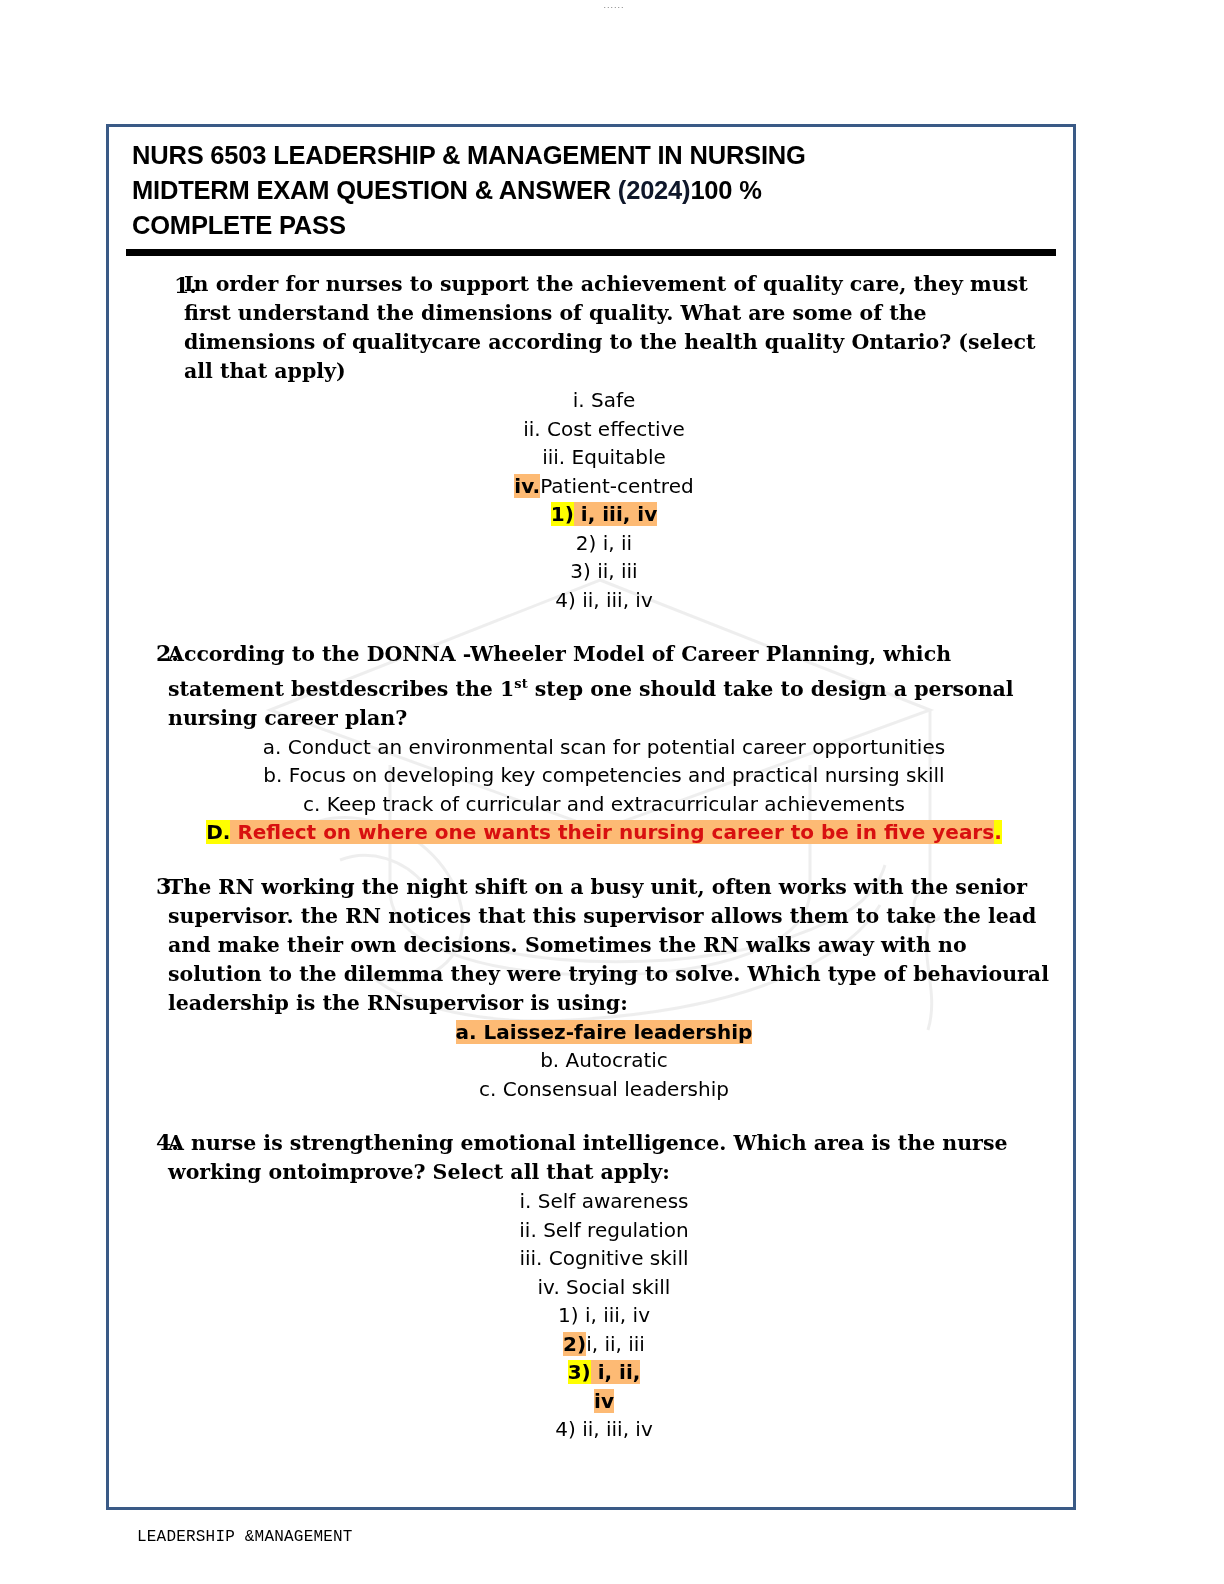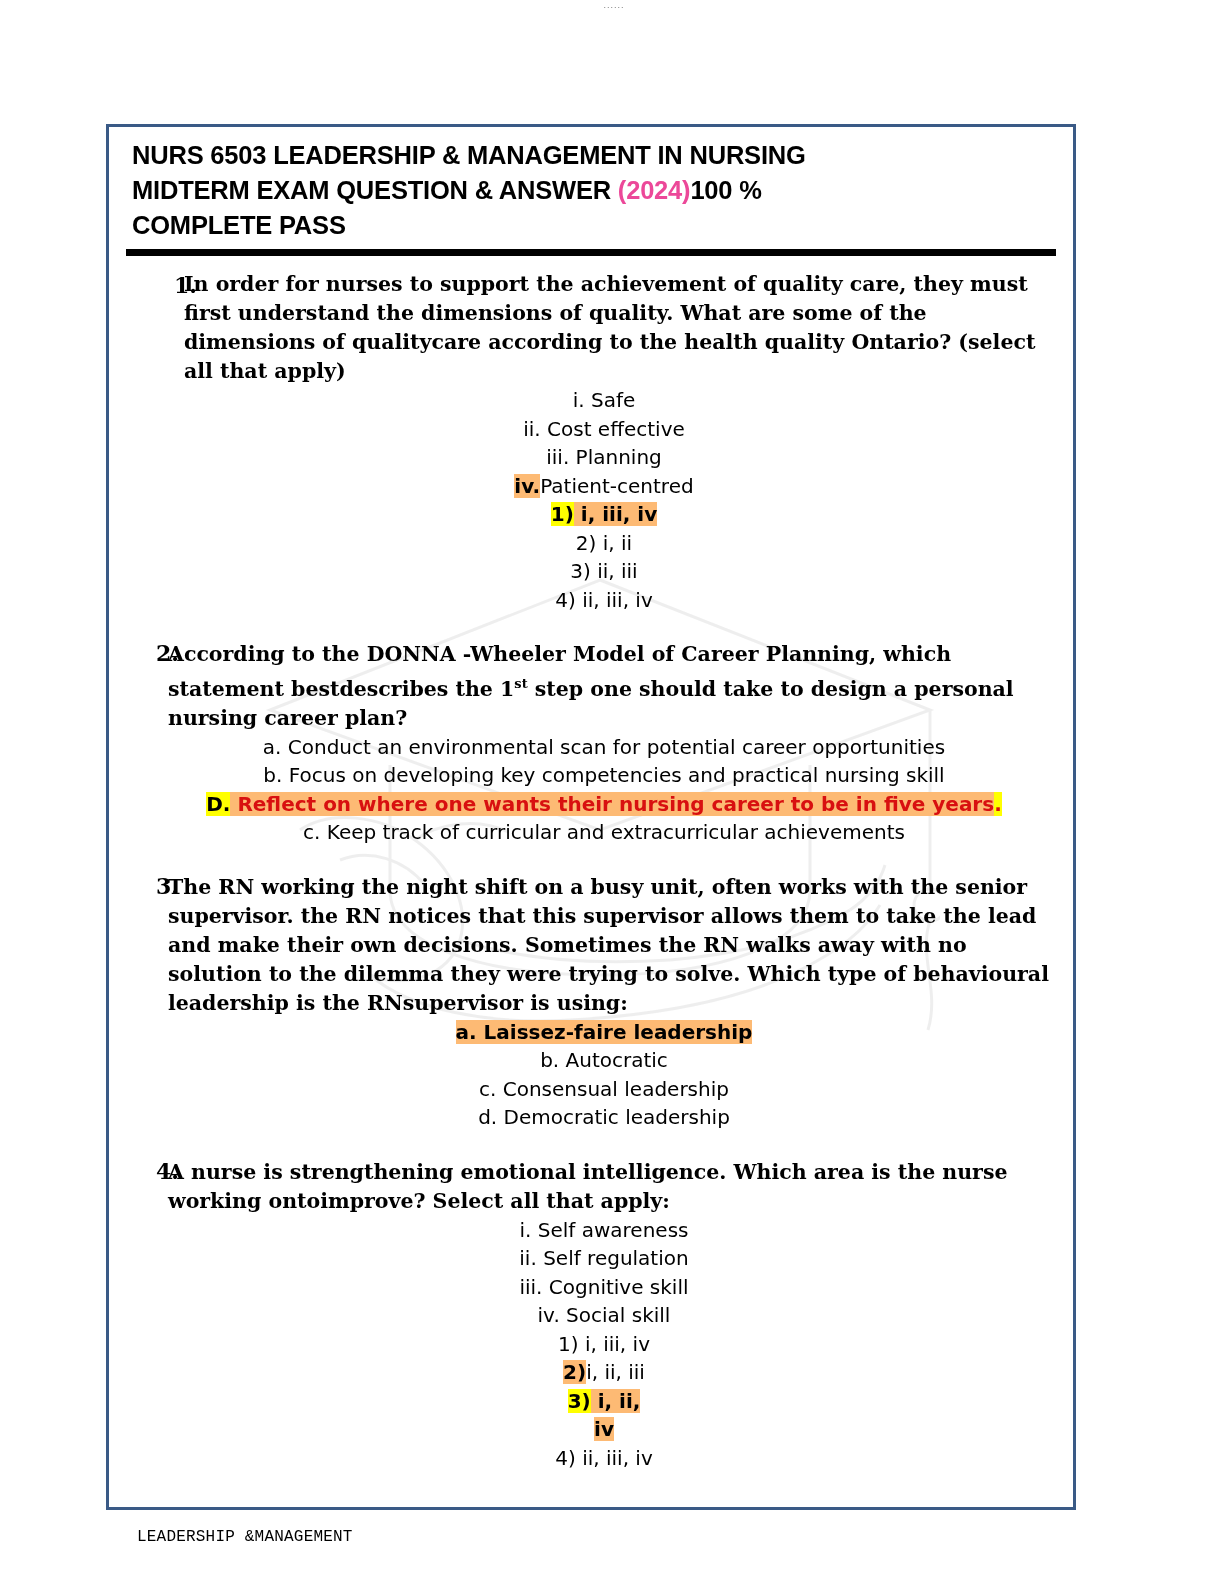--- a/index.html
+++ b/index.html
@@ -56,21 +56,21 @@
 
   h1.title {
     font-family: "Liberation Sans", sans-serif;
     font-weight: bold;
     font-size: 25.5px;
     line-height: 35px;
     margin: 0;
     padding: 6px 0 0 6px;
     letter-spacing: -0.2px;
   }
-  .red { color: #ec4899; }
+  .red { color: #0f172a; }
 
   .rule {
     height: 7px;
     background: #000;
     margin: 6px 0 14px 0;
     width: 930px;
   }
 
   
   .watermark {
@@ -168,48 +168,47 @@
       <span>COMPLETE PASS</span>
     </h1>
 
     <div class="rule"></div>
 
     <div class="q">
       <div class="q-num" style="top:2px;">1.</div>
       <div class="q-head">In order for nurses to support the achievement of quality care, they must first understand the dimensions of quality. What are some of the dimensions of qualitycare according to the health quality Ontario? (select  all that apply)</div>
       <div class="opt">i. Safe</div>
       <div class="opt">ii. Cost effective</div>
-      <div class="opt">iii. Planning</div>
+      <div class="opt">iii. Equitable</div>
       <div class="opt"><span class="hl-cyan" style="font-weight:bold;">iv.</span><span>Patient-centred</span></div>
       <div class="opt bold"><span class="hl-yellow">1)</span><span class="hl-cyan"> i, iii, iv</span></div>
       <div class="opt">2) i, ii</div>
       <div class="opt">3) ii, iii</div>
       <div class="opt">4) ii, iii, iv</div>
     </div>
 
     <div class="gap"></div>
 
     <div class="q">
       <div class="q-num wide" style="top:0px;">2.</div>
       <div class="q-head" style="padding-left:42px;"><span>According to the DONNA -Wheeler Model of Career Planning, which statement bestdescribes the 1</span><span class="sup">st</span><span> step one should take to design a personal nursing career plan?</span></div>
       <div class="opt">a. Conduct an environmental scan for potential career opportunities</div>
       <div class="opt">b. Focus on developing key competencies and practical nursing skill</div>
+      <div class="opt">c. Keep track of curricular and extracurricular achievements</div>
       <div class="opt bold"><span class="hl-yellow">D.</span><span class="hl-cyan inline-red"> Reflect on where one wants their nursing career to be in five years</span><span class="hl-yellow inline-red">.</span></div>
-      <div class="opt">c. Keep track of curricular and extracurricular achievements</div>
     </div>
 
     <div class="gap"></div>
 
     <div class="q">
       <div class="q-num wide" style="top:0px;">3.</div>
       <div class="q-head" style="padding-left:42px;">The RN working the night shift on a busy unit, often works with the senior supervisor. the RN notices that this supervisor allows them to take the lead and make their own decisions. Sometimes the RN walks away with no solution to the dilemma they were trying to solve. Which type of  behavioural leadership is the RNsupervisor is using:</div>
       <div class="opt bold"><span class="hl-cyan">a. Laissez-faire leadership</span></div>
       <div class="opt">b. Autocratic</div>
       <div class="opt">c. Consensual leadership</div>
-      <div class="opt">d. Democratic leadership</div>
     </div>
 
     <div class="gap"></div>
 
     <div class="q">
       <div class="q-num wide" style="top:0px;">4.</div>
       <div class="q-head" style="padding-left:42px;">A nurse is strengthening emotional intelligence. Which area is the nurse working ontoimprove? Select all that apply:</div>
       <div class="opt">i. Self awareness</div>
       <div class="opt">ii. Self regulation</div>
       <div class="opt">iii. Cognitive skill</div>

